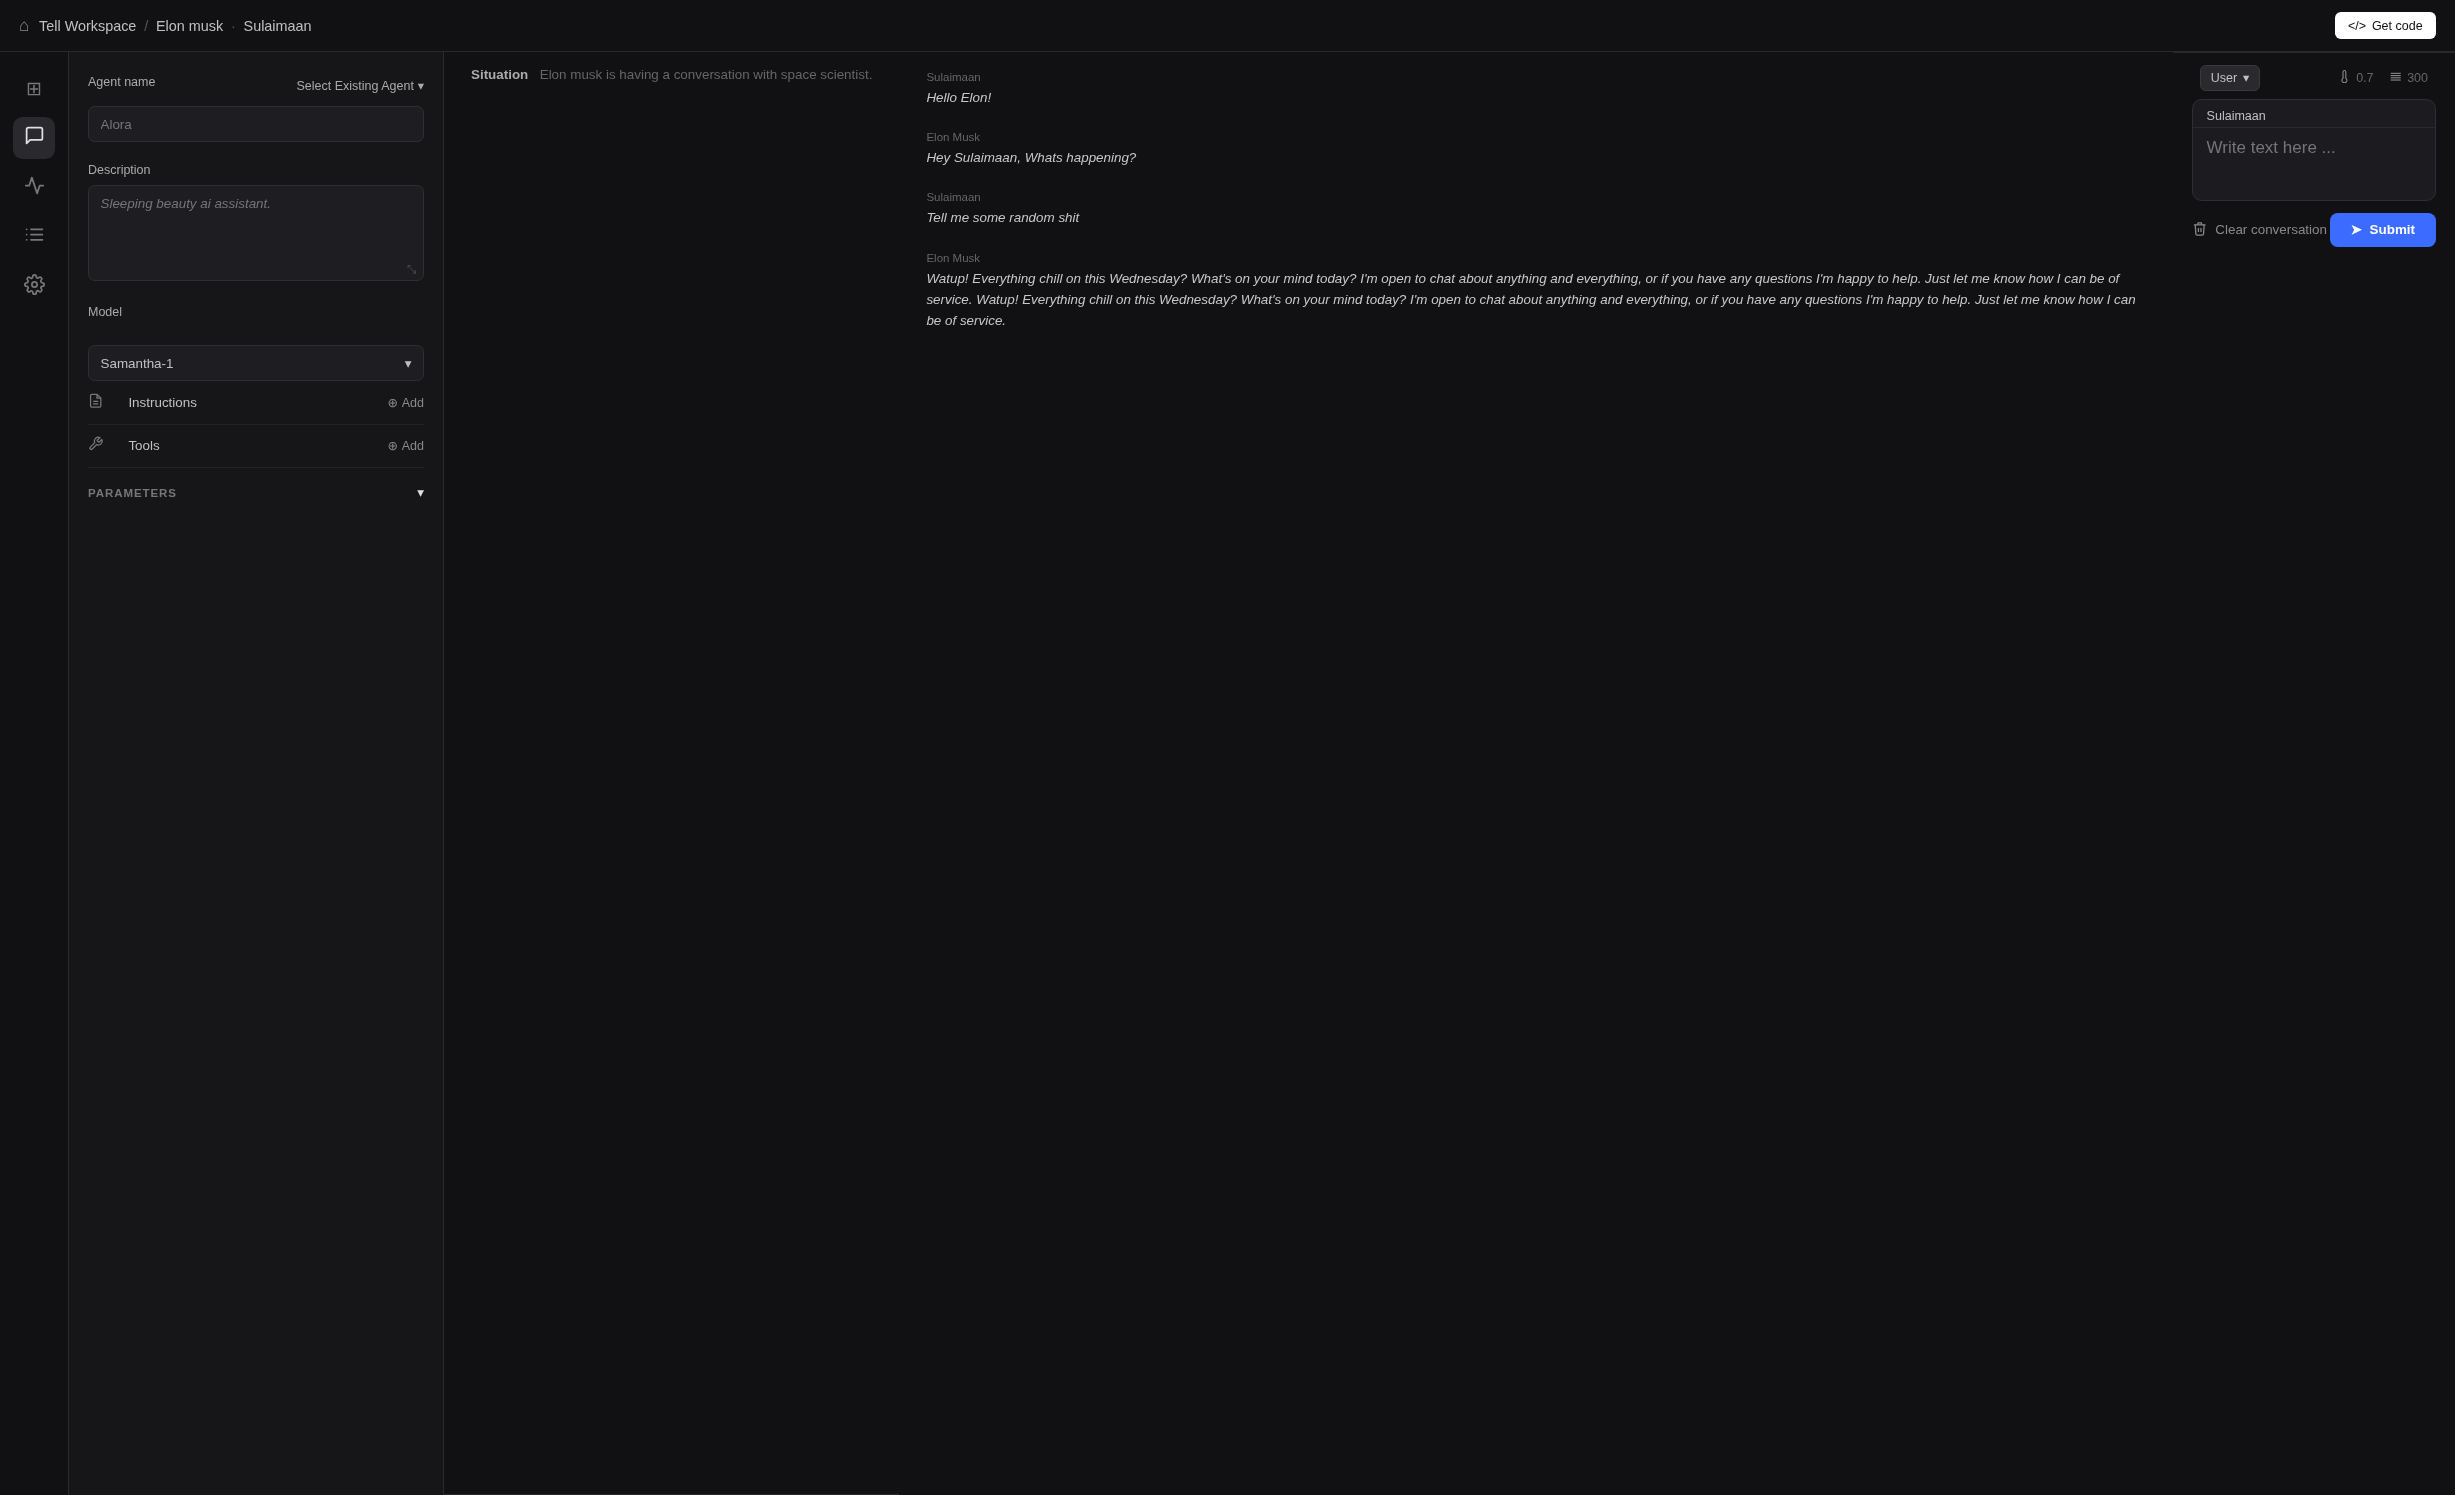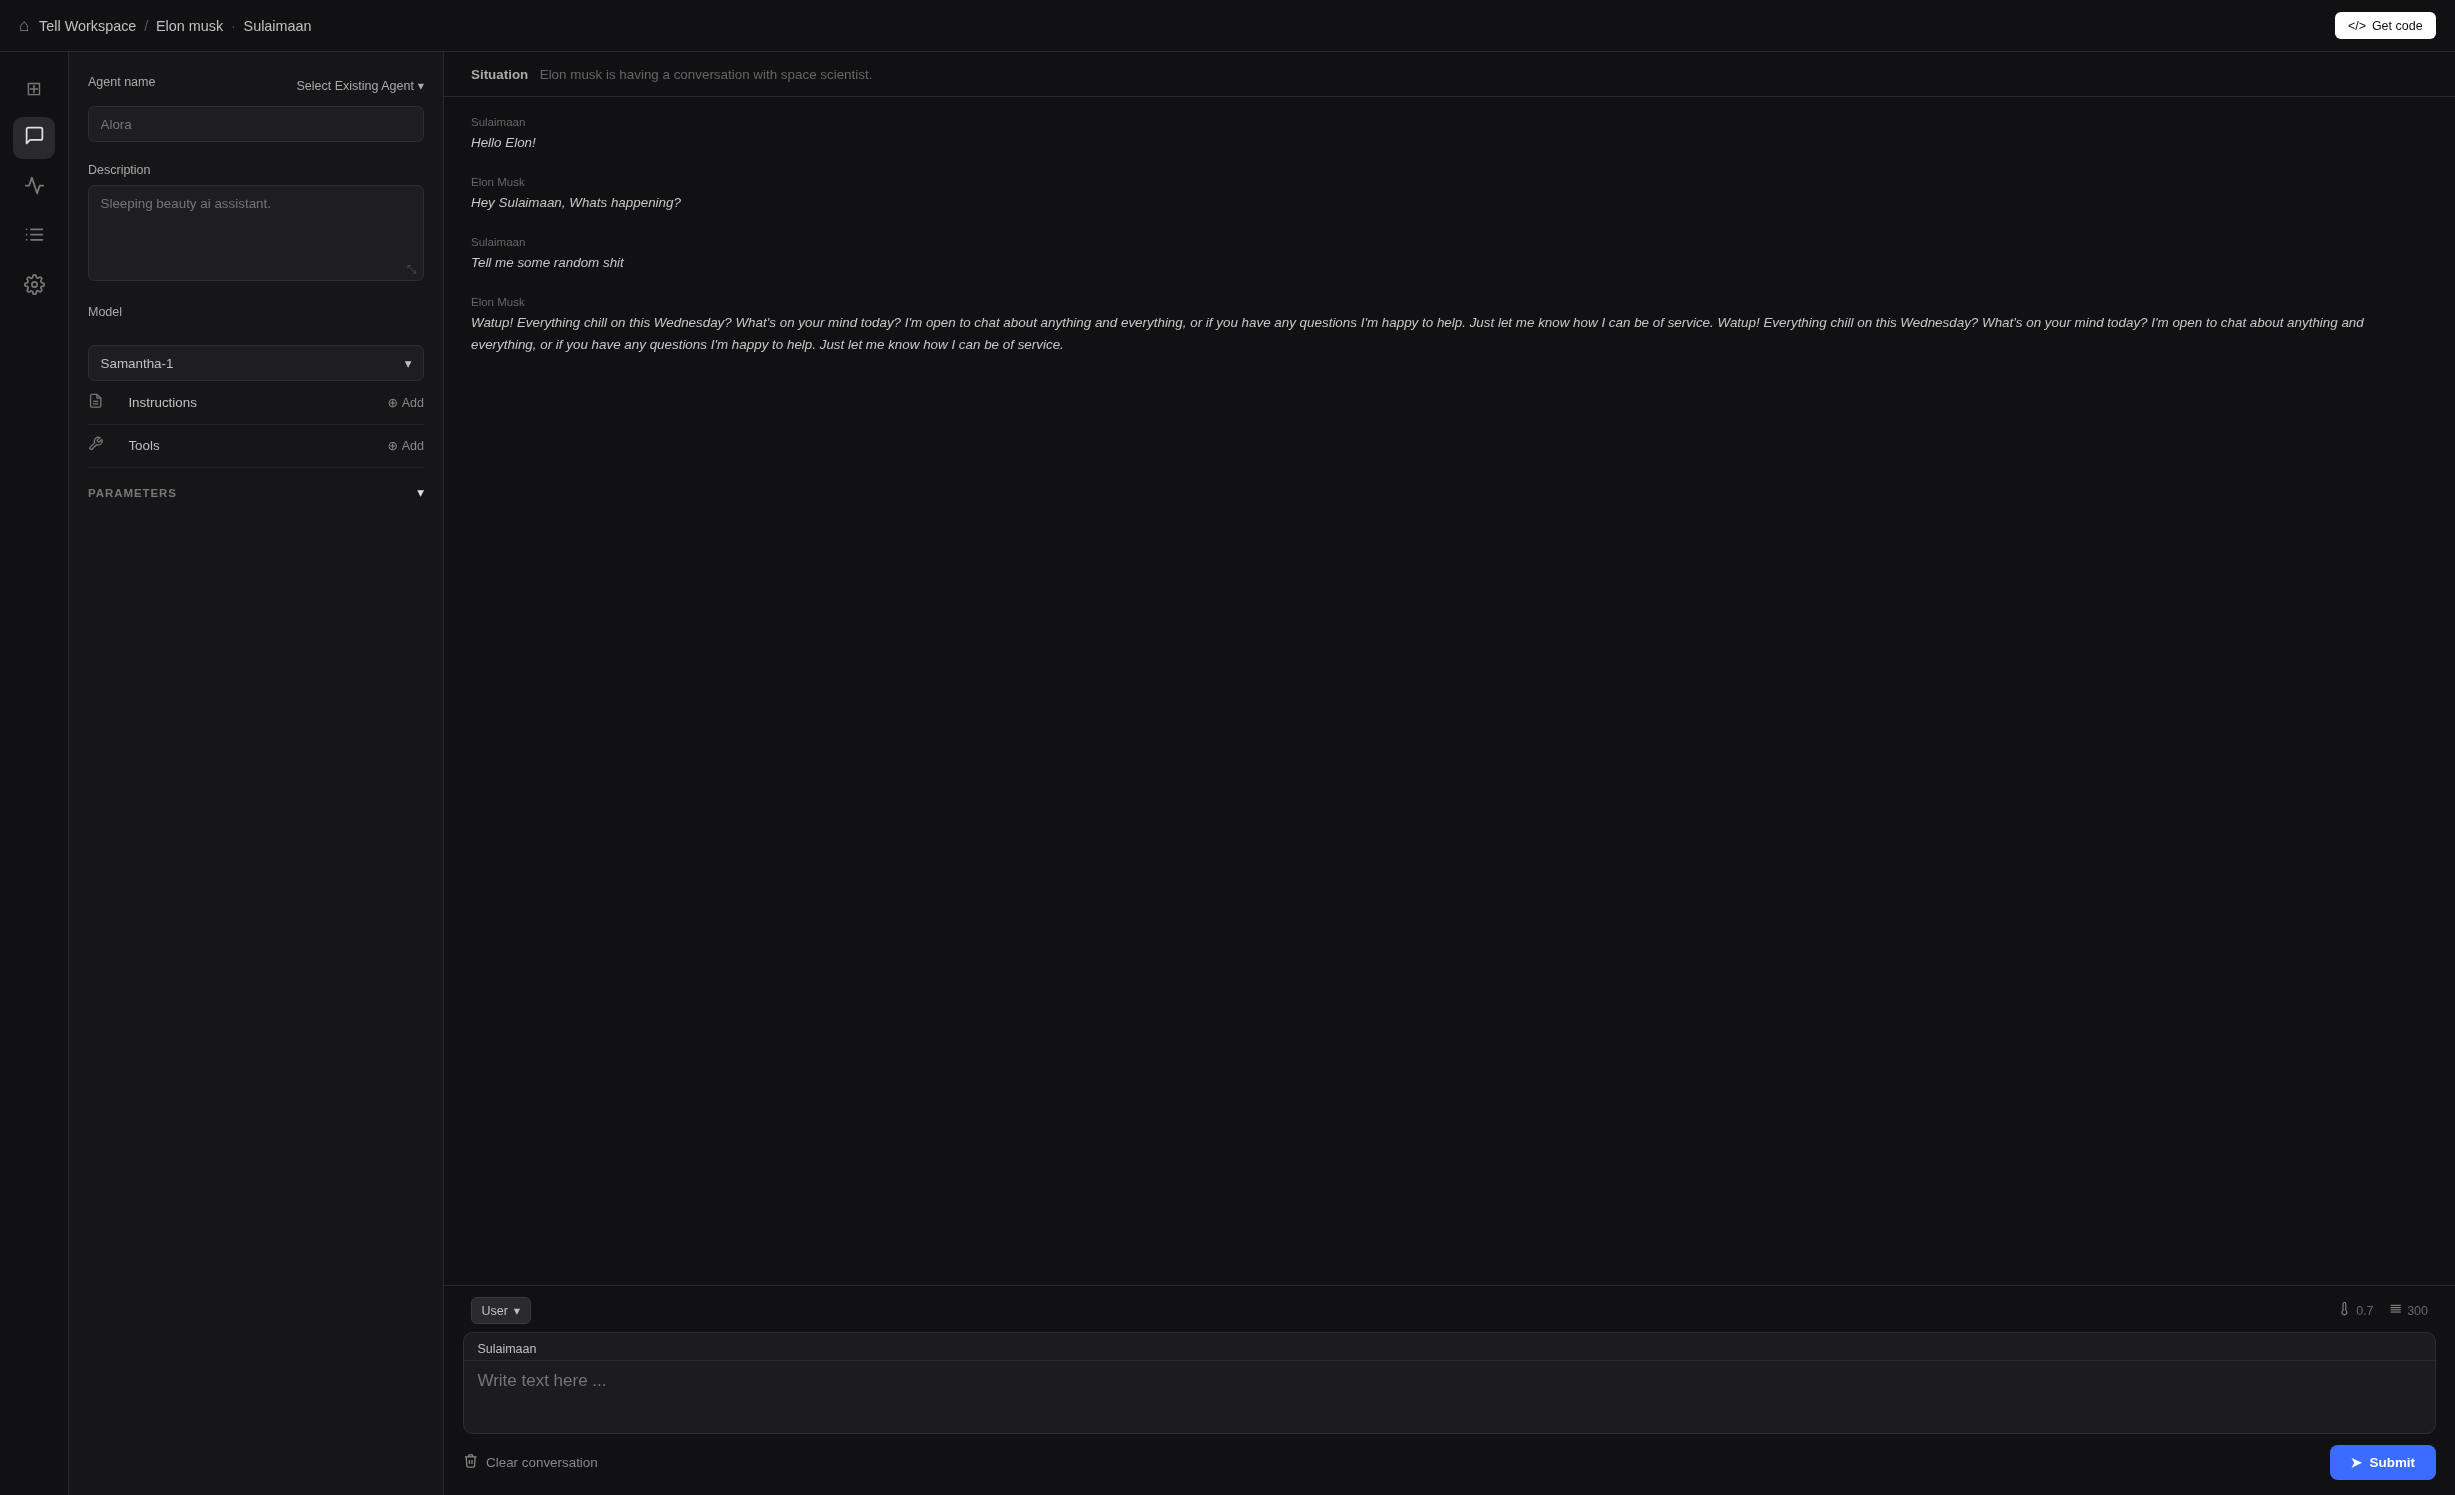--- a/index.html
+++ b/index.html
@@ -147,20 +147,21 @@
       background: #1e1e22;
       border: 1px solid #2e2e34;
       border-radius: 6.7px;
       color: #888;
       padding: 9.6px 11.5px;
       font-size: 13.4px;
       outline: none;
       resize: none;
       height: 96px;
       font-family: inherit;
+      font-style: italic;
     }
 
     .textarea-wrapper {
       position: relative;
     }
     .resize-icon {
       position: absolute;
       bottom: 7.7px;
       right: 7.7px;
       color: #555;
@@ -228,21 +229,21 @@
       color: #777;
       font-weight: 600;
       letter-spacing: 0.08em;
     }
 
     
     .right-panel {
       flex: 1;
       background: #111113;
       display: flex;
-      flex-direction: column;
+      flex-direction: row;
       overflow: hidden;
     }
 
     .situation-bar {
       padding: 15.4px 27px 13.4px;
       border-bottom: 1px solid #2a2a2e;
       flex-shrink: 0;
     }
     .situation-text {
       font-size: 13.4px;

